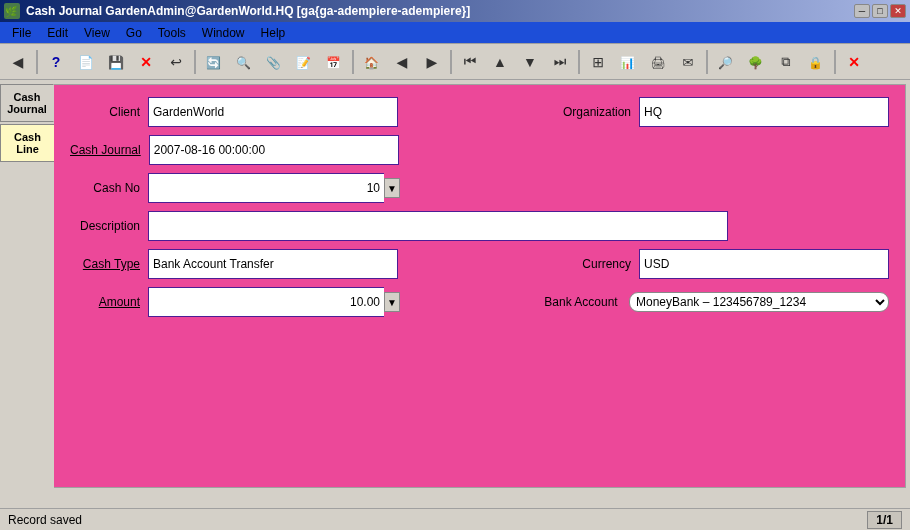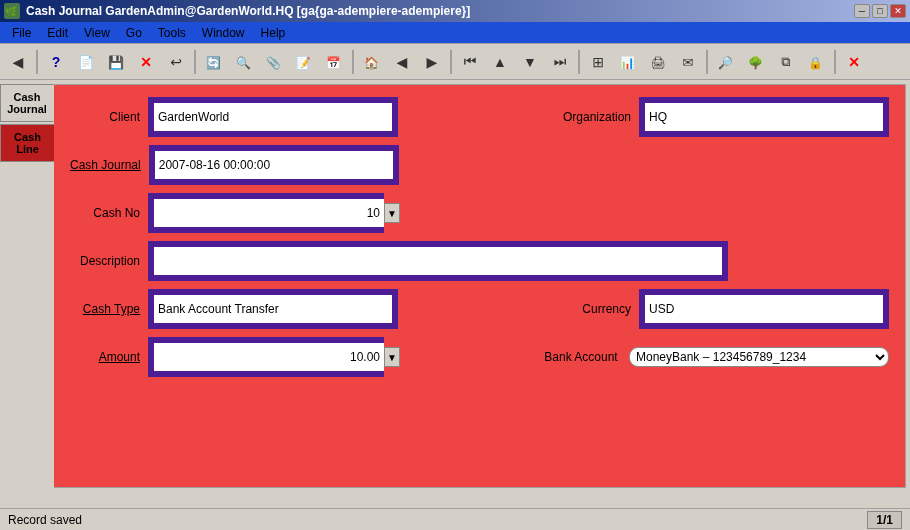--- a/index.html
+++ b/index.html
@@ -113,40 +113,40 @@
     .side-tabs {
       width: 54px;
       background: #d4d0c8;
       display: flex;
       flex-direction: column;
       padding-top: 4px;
       gap: 2px;
     }
     .side-tab {
       writing-mode: horizontal-tb;
-      background: #b91c1c;
+      background: #fef9c3;
       border: 1px solid #888;
       border-right: none;
       padding: 6px 4px;
       font-size: 11px;
       cursor: pointer;
       text-align: center;
       color: #000;
       font-weight: bold;
     }
     .side-tab.active {
       background: #d4d0c8;
       border-right: 1px solid #d4d0c8;
       z-index: 1;
     }
 
     
     .form-area {
       flex: 1;
-      background: #ef4444;
+      background: #ec4899;
       padding: 12px 16px;
       border: 1px solid #a0a0a0;
       border-left: none;
       margin: 4px 4px 20px 0;
     }
 
     .form-row {
       display: flex;
       align-items: center;
       margin-bottom: 8px;
@@ -159,21 +159,21 @@
       text-align: right;
       min-width: 70px;
     }
     .field-label.underline {
       text-decoration: underline;
     }
 
     .form-input {
       height: 28px;
       background: white;
-      border: 6px solid #4c1d95;
+      border: 1px solid #4c1d95;
       padding: 14px 4px;
       font-size: 12px;
       color: #000;
     }
 
     .input-with-btn {
       display: flex;
       align-items: center;
     }
     .input-with-btn .form-input {

